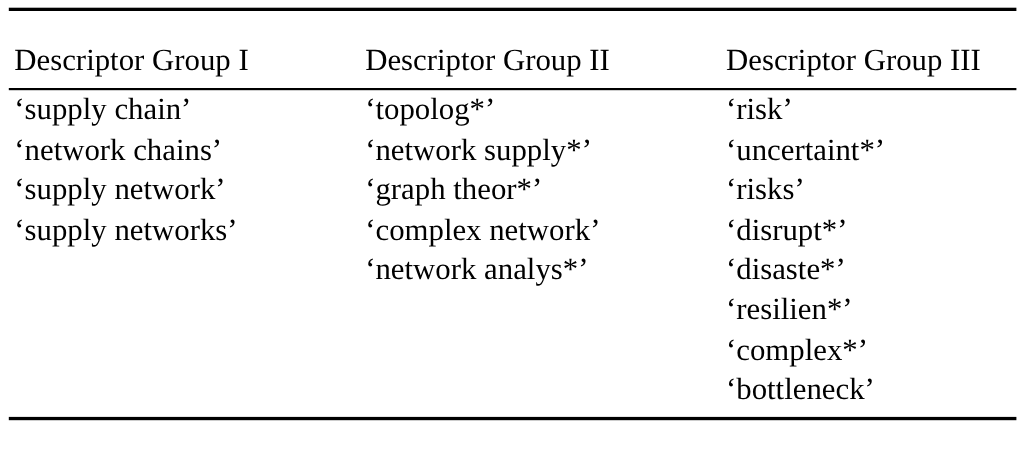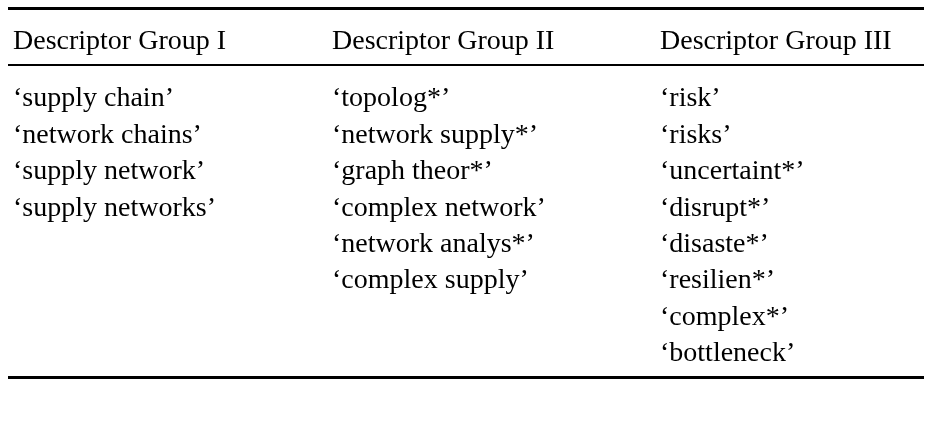--- a/index.html
+++ b/index.html
@@ -28,26 +28,25 @@
   }
   .rule.thick { height: 3px; }
   .rule.thin  { height: 2px; }
   .grid-row {
     display: grid;
     grid-template-columns: 319px 328px 1fr;
     padding-left: 5px;
     box-sizing: border-box;
   }
   .header-row {
-    padding-top: 12px;
+    padding-top: 28px;
     padding-bottom: 6px;
     line-height: 36.4px;
   }
   .body-row {
-    padding-top: 13px;
     padding-bottom: 5px;
     line-height: 36.4px;
   }
   .col-header {
     white-space: nowrap;
   }
   .term {
     white-space: nowrap;
   }
 </style>
@@ -72,26 +71,25 @@
         <div class="term">‘network chains’</div>
         <div class="term">‘supply network’</div>
         <div class="term">‘supply networks’</div>
       </div>
     <div class="term-list">
         <div class="term">‘topolog*’</div>
         <div class="term">‘network supply*’</div>
         <div class="term">‘graph theor*’</div>
         <div class="term">‘complex network’</div>
         <div class="term">‘network analys*’</div>
-        <div class="term">‘complex supply’</div>
       </div>
     <div class="term-list">
         <div class="term">‘risk’</div>
+        <div class="term">‘uncertaint*’</div>
         <div class="term">‘risks’</div>
-        <div class="term">‘uncertaint*’</div>
         <div class="term">‘disrupt*’</div>
         <div class="term">‘disaste*’</div>
         <div class="term">‘resilien*’</div>
         <div class="term">‘complex*’</div>
         <div class="term">‘bottleneck’</div>
       </div>
   </div>
 
   <div class="rule thick"></div>
 

